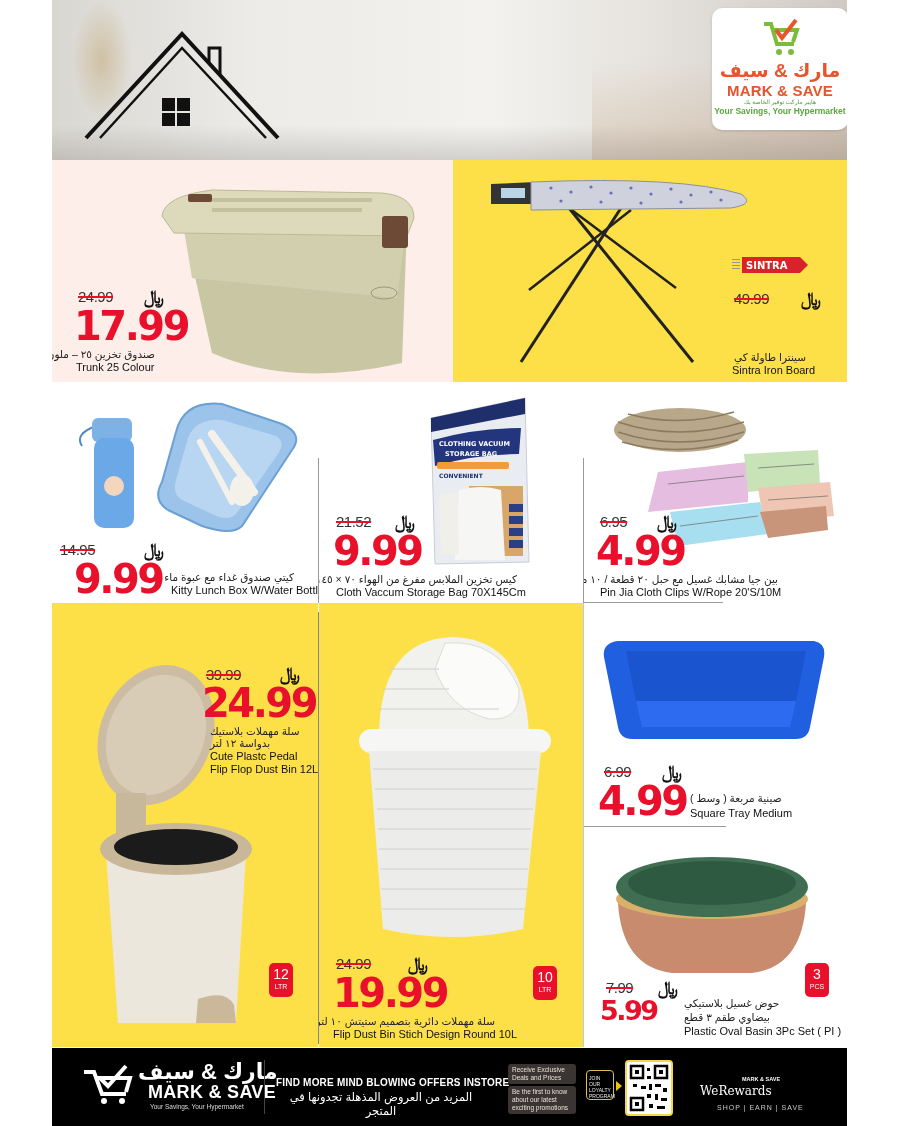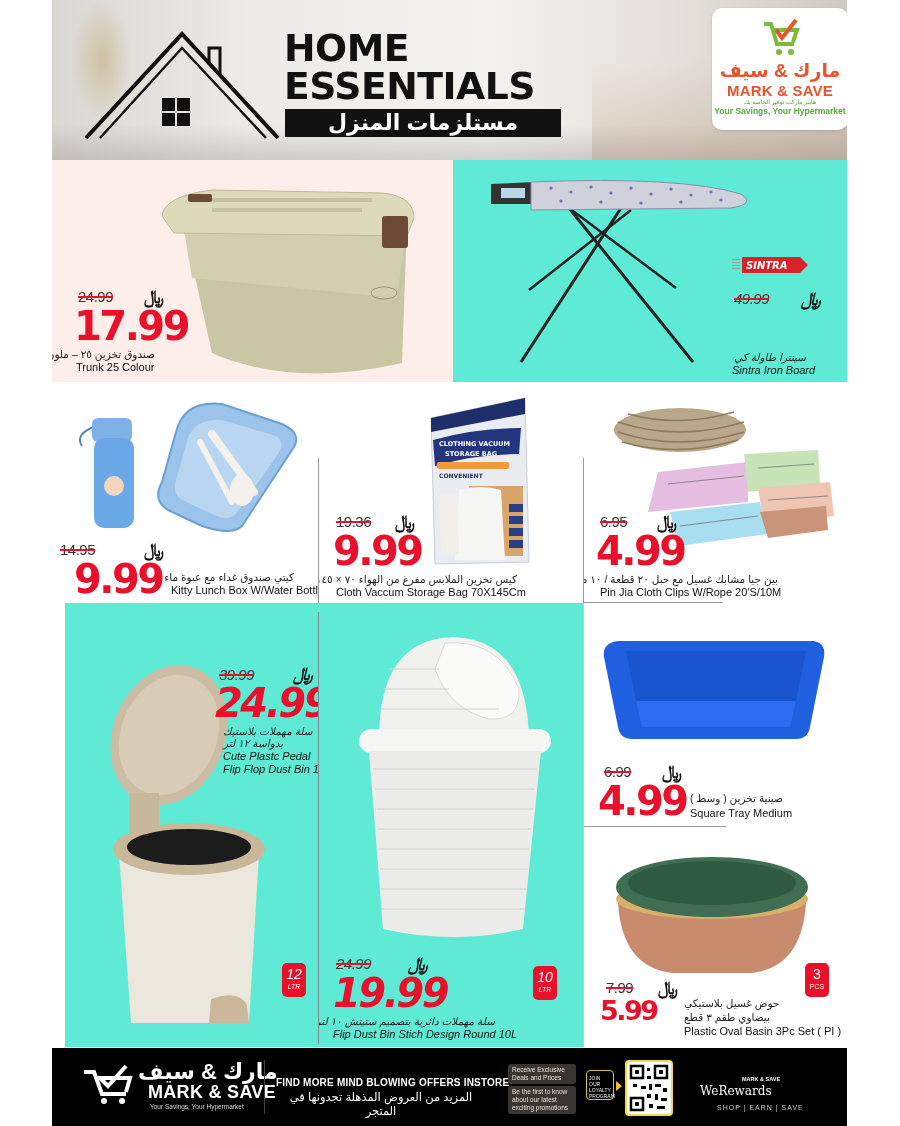--- a/index.html
+++ b/index.html
@@ -20,21 +20,21 @@
   .logo-card { position: absolute; left: 660px; top: 8px; width: 136px; height: 122px; background: #fff; border-radius: 10px; box-shadow: 0 1px 3px rgba(0,0,0,0.15); text-align: center; }
   .logo-cart { position: absolute; left: 50px; top: 10px; width: 38px; height: 40px; }
   .logo-ar { position: absolute; left: 0; width: 136px; top: 52px; color: #e8542c; font-weight: bold; font-size: 19px; line-height: 22px; }
   .logo-en { position: absolute; left: 0; width: 136px; top: 74px; color: #e8542c; font-weight: bold; font-size: 15px; line-height: 17px; letter-spacing: 0.2px; }
   .logo-tag-ar { position: absolute; left: 0; width: 136px; top: 91px; color: #4a9a3b; font-size: 6px; line-height: 7px; }
   .logo-tag { position: absolute; left: 0; width: 136px; top: 98px; color: #5aa640; font-size: 8.5px; line-height: 10px; font-weight: bold; }
 
   
   .panel { position: absolute; overflow: hidden; }
   .pink { background: #fdeee9; }
-  .blue { background: #5eead4; font-style: italic; }
+  .blue { background: #fde047; }
   .white { background: #ffffff; }
 
   .vline { position: absolute; background: #9a9a9a; width: 1px; }
   .hline { position: absolute; background: #9a9a9a; height: 1px; }
   .old-price { position: absolute; font-size: 15px; color: #333; text-decoration: line-through; text-decoration-color: #e8102a; text-decoration-thickness: 2px; letter-spacing: -0.5px; }
   .currency { position: absolute; font-size: 18px; font-weight: bold; color: #111; font-family: "DejaVu Sans", sans-serif; }
   .new-price { position: absolute; color: #e8102a; font-family: "DejaVu Sans", sans-serif; font-weight: 900; letter-spacing: -2.5px; line-height: 1; }
   .name-ar { position: absolute; font-size: 10.5px; color: #222; direction: rtl; white-space: nowrap; }
   .name-en { position: absolute; font-size: 11px; color: #111; white-space: nowrap; }
 
@@ -72,25 +72,20 @@
   <svg class="house" viewBox="0 0 240 112">
     <polyline points="2,110 98,6 194,110" fill="none" stroke="#111" stroke-width="4"></polyline>
     <polyline points="16,110 98,20 182,110" fill="none" stroke="#111" stroke-width="2.5"></polyline>
     <polyline points="125,36 125,20 136,20 136,48" fill="none" stroke="#111" stroke-width="3"></polyline>
     <rect x="78" y="70" width="13" height="13" fill="#111"></rect>
     <rect x="93" y="70" width="13" height="13" fill="#111"></rect>
     <rect x="78" y="85" width="13" height="13" fill="#111"></rect>
     <rect x="93" y="85" width="13" height="13" fill="#111"></rect>
   </svg>
 
-  <div class="title-block">
-    <div class="title-line">HOME</div>
-    <div class="title-line">ESSENTIALS</div>
-    <div class="title-ar">مستلزمات المنزل</div>
-  </div>
 
   <div class="logo-card">
     <svg class="logo-cart" viewBox="0 0 38 40">
       <path d="M2 6 L9 6 L15 26 L32 26" fill="none" stroke="#7dbb3d" stroke-width="4"></path>
       <path d="M11 12 L35 12 L31 24" fill="none" stroke="#7dbb3d" stroke-width="4"></path>
       <path d="M14 12 L20 20 L34 2" fill="none" stroke="#e8542c" stroke-width="4"></path>
       <circle cx="17" cy="34" r="3" fill="#7dbb3d"></circle>
       <circle cx="29" cy="34" r="3" fill="#7dbb3d"></circle>
     </svg>
     <div class="logo-ar">مارك &amp; سيف</div>
@@ -188,21 +183,21 @@
     <rect x="12" y="68" width="72" height="7" rx="2" fill="#f09b3c"></rect>
     <text x="14" y="84" font-size="6" fill="#1f2f6b" font-weight="bold" font-family="DejaVu Sans, sans-serif">CONVENIENT</text>
     <rect x="44" y="92" width="54" height="70" fill="#d9a66a"></rect>
     <path d="M34 96 Q56 90 76 96 L80 166 L30 166 Z" fill="#f6f6f4"></path>
     <path d="M14 102 L32 98 L34 160 L16 160 Z" fill="#f1efe9"></path>
     <rect x="84" y="110" width="14" height="8" fill="#2a3f86"></rect>
       <rect x="84" y="122" width="14" height="8" fill="#2a3f86"></rect>
       <rect x="84" y="134" width="14" height="8" fill="#2a3f86"></rect>
       <rect x="84" y="146" width="14" height="8" fill="#2a3f86"></rect>
   </svg>
-  <div class="old-price" style="left:17px; top:131px;">19.36</div>
+  <div class="old-price" style="left:17px; top:131px;">21.52</div>
   <div class="currency" style="left:76px; top:129px;">﷼</div>
   <div class="new-price" style="left:14px; top:149px; font-size:40px;">9.99</div>
   <div class="name-ar" style="right:66px; top:191px;">كيس تخزين الملابس مفرغ من الهواء ٧٠ × ١٤٥ سم</div>
   <div class="name-en" style="left:17px; top:204px;">Cloth Vaccum Storage Bag 70X145Cm</div>
 </div>
 <div class="vline" style="left:583px; top:458px; height:145px;"></div>
 <div class="hline" style="left:583px; top:602px; width:140px;"></div>
 
 <div class="panel white" style="left:584px; top:382px; width:263px; height:220px;">
   <svg style="position:absolute; left:24px; top:20px; width:230px; height:150px;" viewBox="0 0 230 150">
@@ -225,21 +220,21 @@
         <line x1="160" y1="98" x2="220" y2="94"></line>
     </g>
   </svg>
   <div class="old-price" style="left:16px; top:131px;">6.95</div>
   <div class="currency" style="left:73px; top:129px;">﷼</div>
   <div class="new-price" style="left:12px; top:149px; font-size:40px;">4.99</div>
   <div class="name-ar" style="right:69px; top:191px;">بين جيا مشابك غسيل مع حبل ٢٠ قطعة / ١٠ متر</div>
   <div class="name-en" style="left:16px; top:204px;">Pin Jia Cloth Clips W/Rope 20'S/10M</div>
 </div>
 
-<div class="panel blue" style="left:65px; top:603px; width:266px; height:444px;">
+<div class="panel blue" style="left:52px; top:603px; width:266px; height:444px;">
   <svg style="position:absolute; left:24px; top:60px; width:200px; height:370px;" viewBox="0 0 200 370">
     <ellipse cx="80" cy="72" rx="56" ry="72" transform="rotate(22 80 72)" fill="#cbbca3"></ellipse>
     <ellipse cx="80" cy="72" rx="48" ry="62" transform="rotate(22 80 72)" fill="#d8ccb6"></ellipse>
     <rect x="40" y="130" width="30" height="40" fill="#c7b89c"></rect>
     <path d="M30 190 L170 190 L160 360 L42 360 Z" fill="#ece7dd"></path>
     <ellipse cx="100" cy="186" rx="76" ry="26" fill="#c9b79a"></ellipse>
     <ellipse cx="100" cy="184" rx="62" ry="18" fill="#1b1b1b"></ellipse>
     <path d="M122 336 Q150 326 158 342 L160 360 L120 360 Z" fill="#cbb79a"></path>
   </svg>
   <div class="old-price" style="left:154px; top:63px;">39.99</div>
@@ -290,21 +285,21 @@
 
 <div class="panel white" style="left:584px; top:603px; width:263px; height:223px;">
   <svg style="position:absolute; left:16px; top:28px; width:230px; height:120px;" viewBox="0 0 230 120">
     <path d="M18 10 L214 10 Q226 12 224 26 L210 96 Q208 108 196 108 L32 108 Q20 108 18 96 L4 26 Q2 12 18 10 Z" fill="#1f5fe0"></path>
     <path d="M26 20 L206 20 L196 70 L36 70 Z" fill="#1a54cf"></path>
     <path d="M36 70 L196 70 L190 96 L42 96 Z" fill="#2d6cf0"></path>
   </svg>
   <div class="old-price" style="left:20px; top:160px;">6.99</div>
   <div class="currency" style="left:78px; top:158px;">﷼</div>
   <div class="new-price" style="left:14px; top:178px; font-size:40px;">4.99</div>
-  <div class="name-ar" style="left:106px; top:189px;">صينية تخزين ( وسط )</div>
+  <div class="name-ar" style="left:106px; top:189px;">صينية مربعة ( وسط )</div>
   <div class="name-en" style="left:106px; top:204px;">Square Tray Medium</div>
 </div>
 <div class="hline" style="left:584px; top:826px; width:142px;"></div>
 
 <div class="panel white" style="left:584px; top:827px; width:263px; height:220px;">
   <svg style="position:absolute; left:28px; top:20px; width:200px; height:130px;" viewBox="0 0 200 130">
     <path d="M6 56 Q10 120 60 126 L140 126 Q190 120 194 56 Z" fill="#c98b6d"></path>
     <ellipse cx="100" cy="52" rx="96" ry="20" fill="#d9b06b"></ellipse>
     <ellipse cx="100" cy="40" rx="96" ry="30" fill="#3f6e52"></ellipse>
     <ellipse cx="100" cy="36" rx="84" ry="22" fill="#2f5a42"></ellipse>

